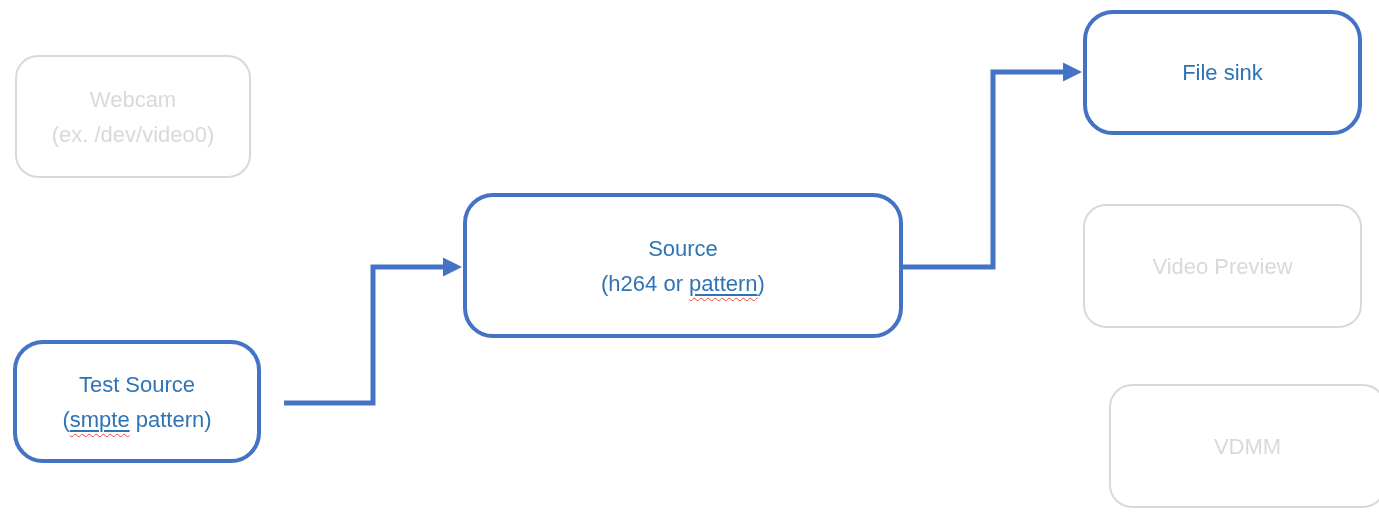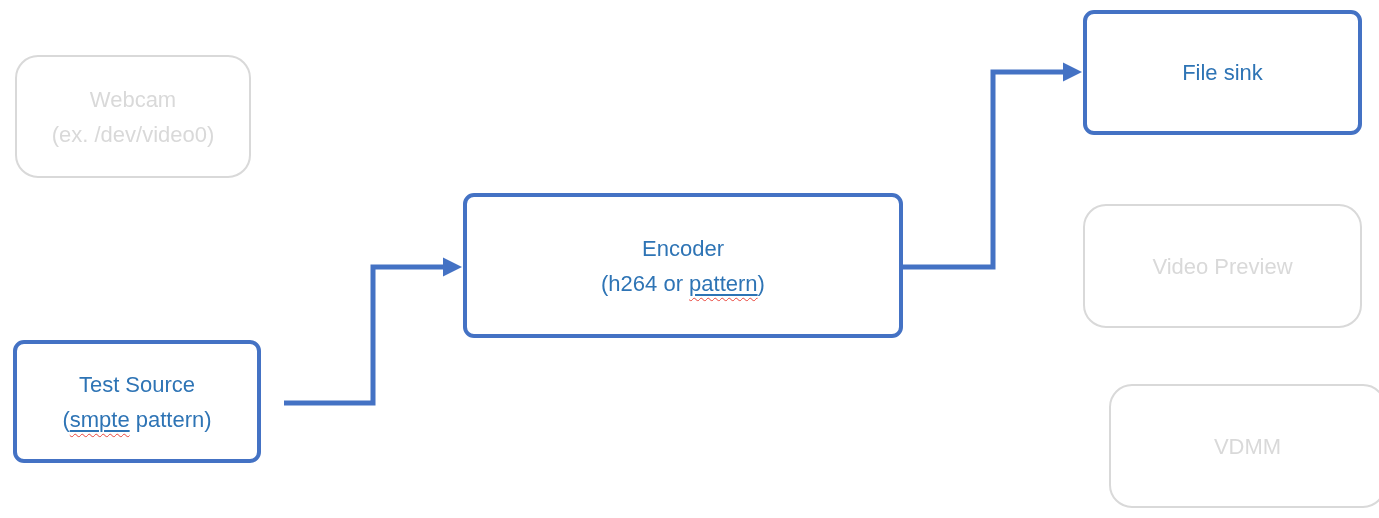--- a/index.html
+++ b/index.html
@@ -17,21 +17,21 @@
   }
   .node {
     position: absolute;
     box-sizing: border-box;
     display: flex;
     align-items: center;
     justify-content: center;
     text-align: center;
     font-size: 22px;
     line-height: 35px;
-    border-radius: 11px;
+    border-radius: 30px;
     background: #ffffff;
   }
   .node.active {
     border: 4.5px solid #4472C4;
     color: #2E74B5;
   }
   .node.inactive {
     border: 2px solid #D9D9D9;
     color: #D9D9D9;
   }
@@ -78,21 +78,21 @@
 
   <div class="node active pos-test-source">
     <div class="label">
       <span>Test Source</span><br>
       <span><span>(</span><span class="u-word"><span class="squiggle">smpte</span></span><span> pattern)</span></span>
     </div>
   </div>
 
   <div class="node active pos-encoder">
     <div class="label">
-      <span>Encoder</span><br>
+      <span>Source</span><br>
       <span><span>(h264 or </span><span class="u-word"><span class="squiggle">pattern</span></span><span>)</span></span>
     </div>
   </div>
 
   <div class="node active pos-file-sink">
     <div class="label">
       <span>File sink</span>
     </div>
   </div>
 

